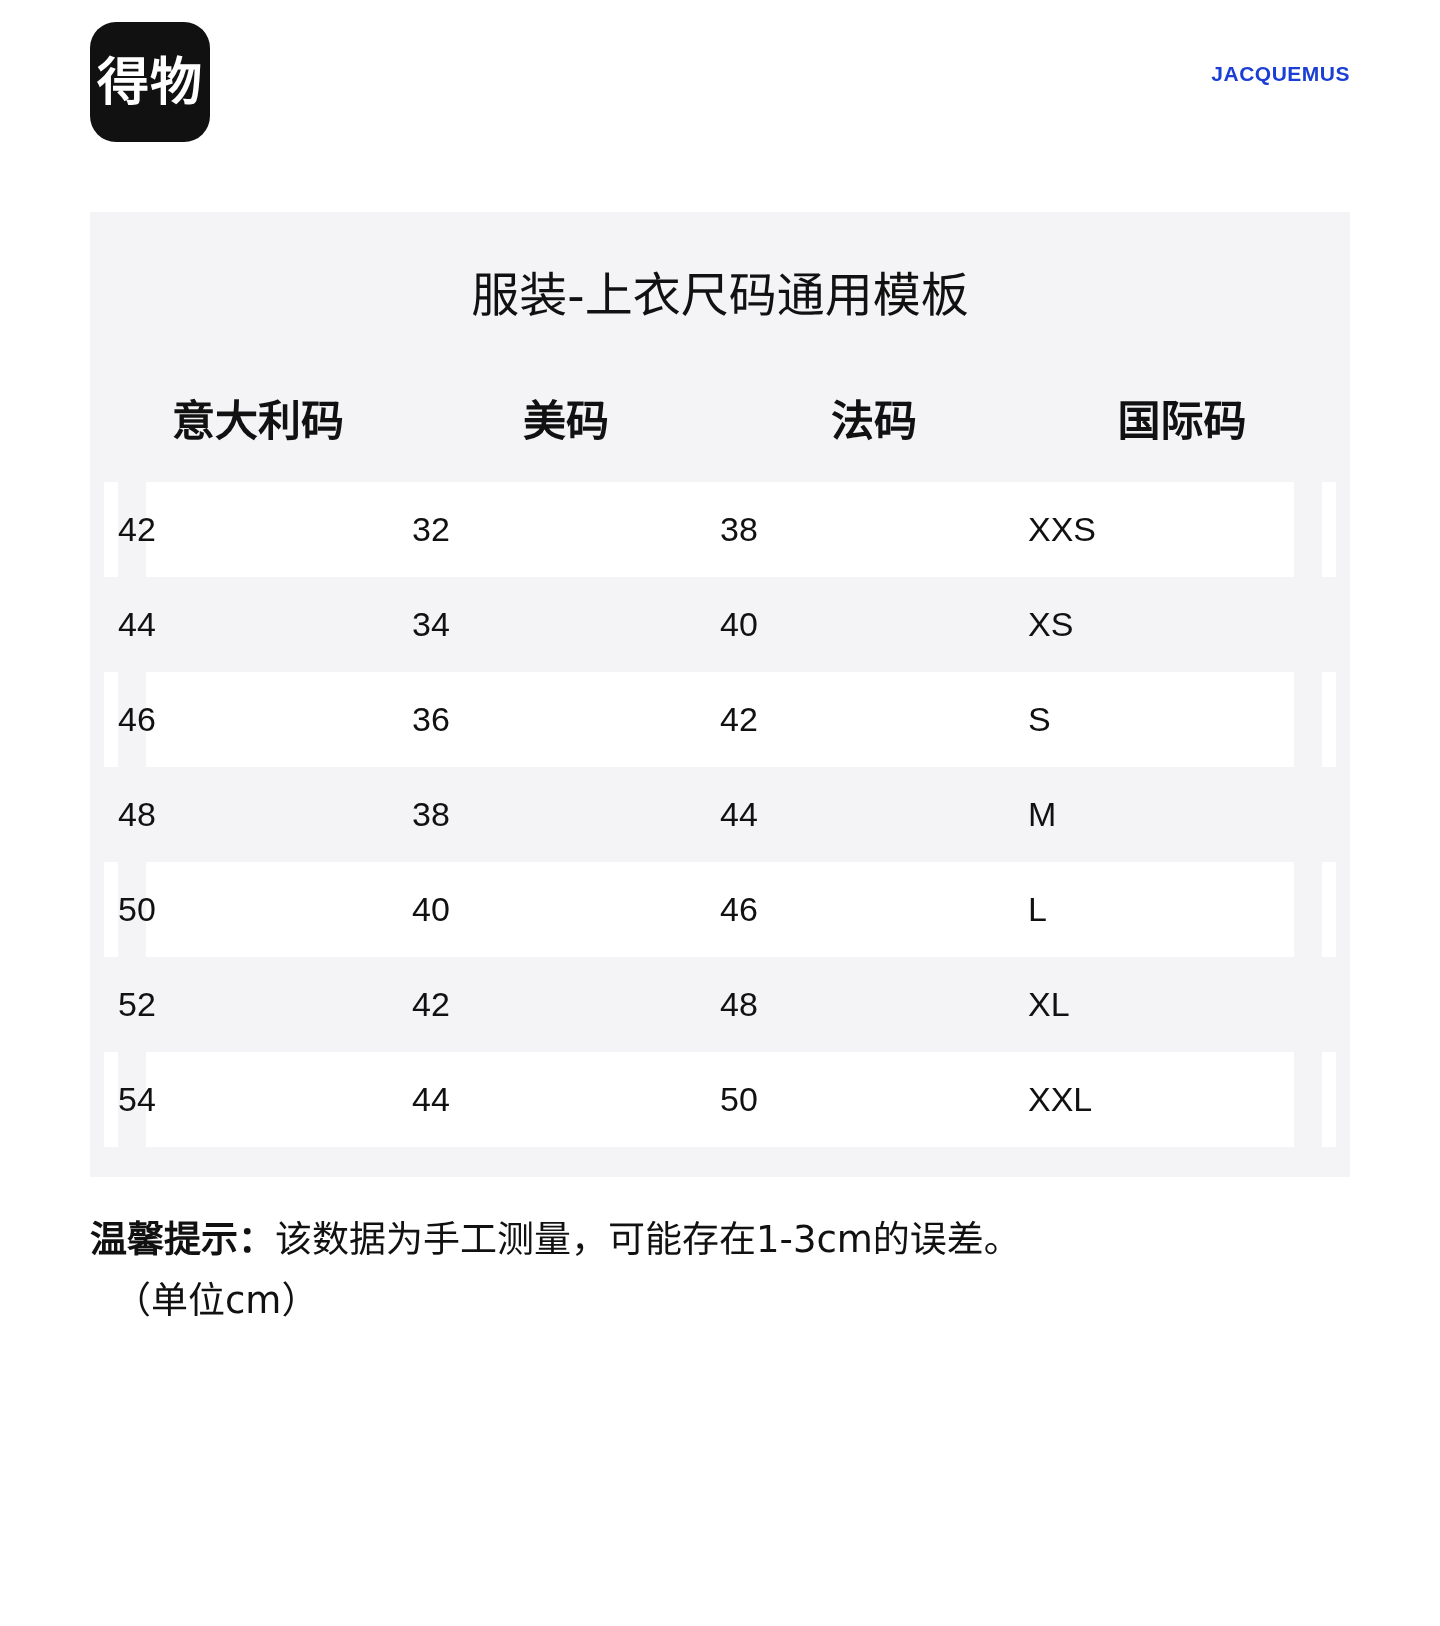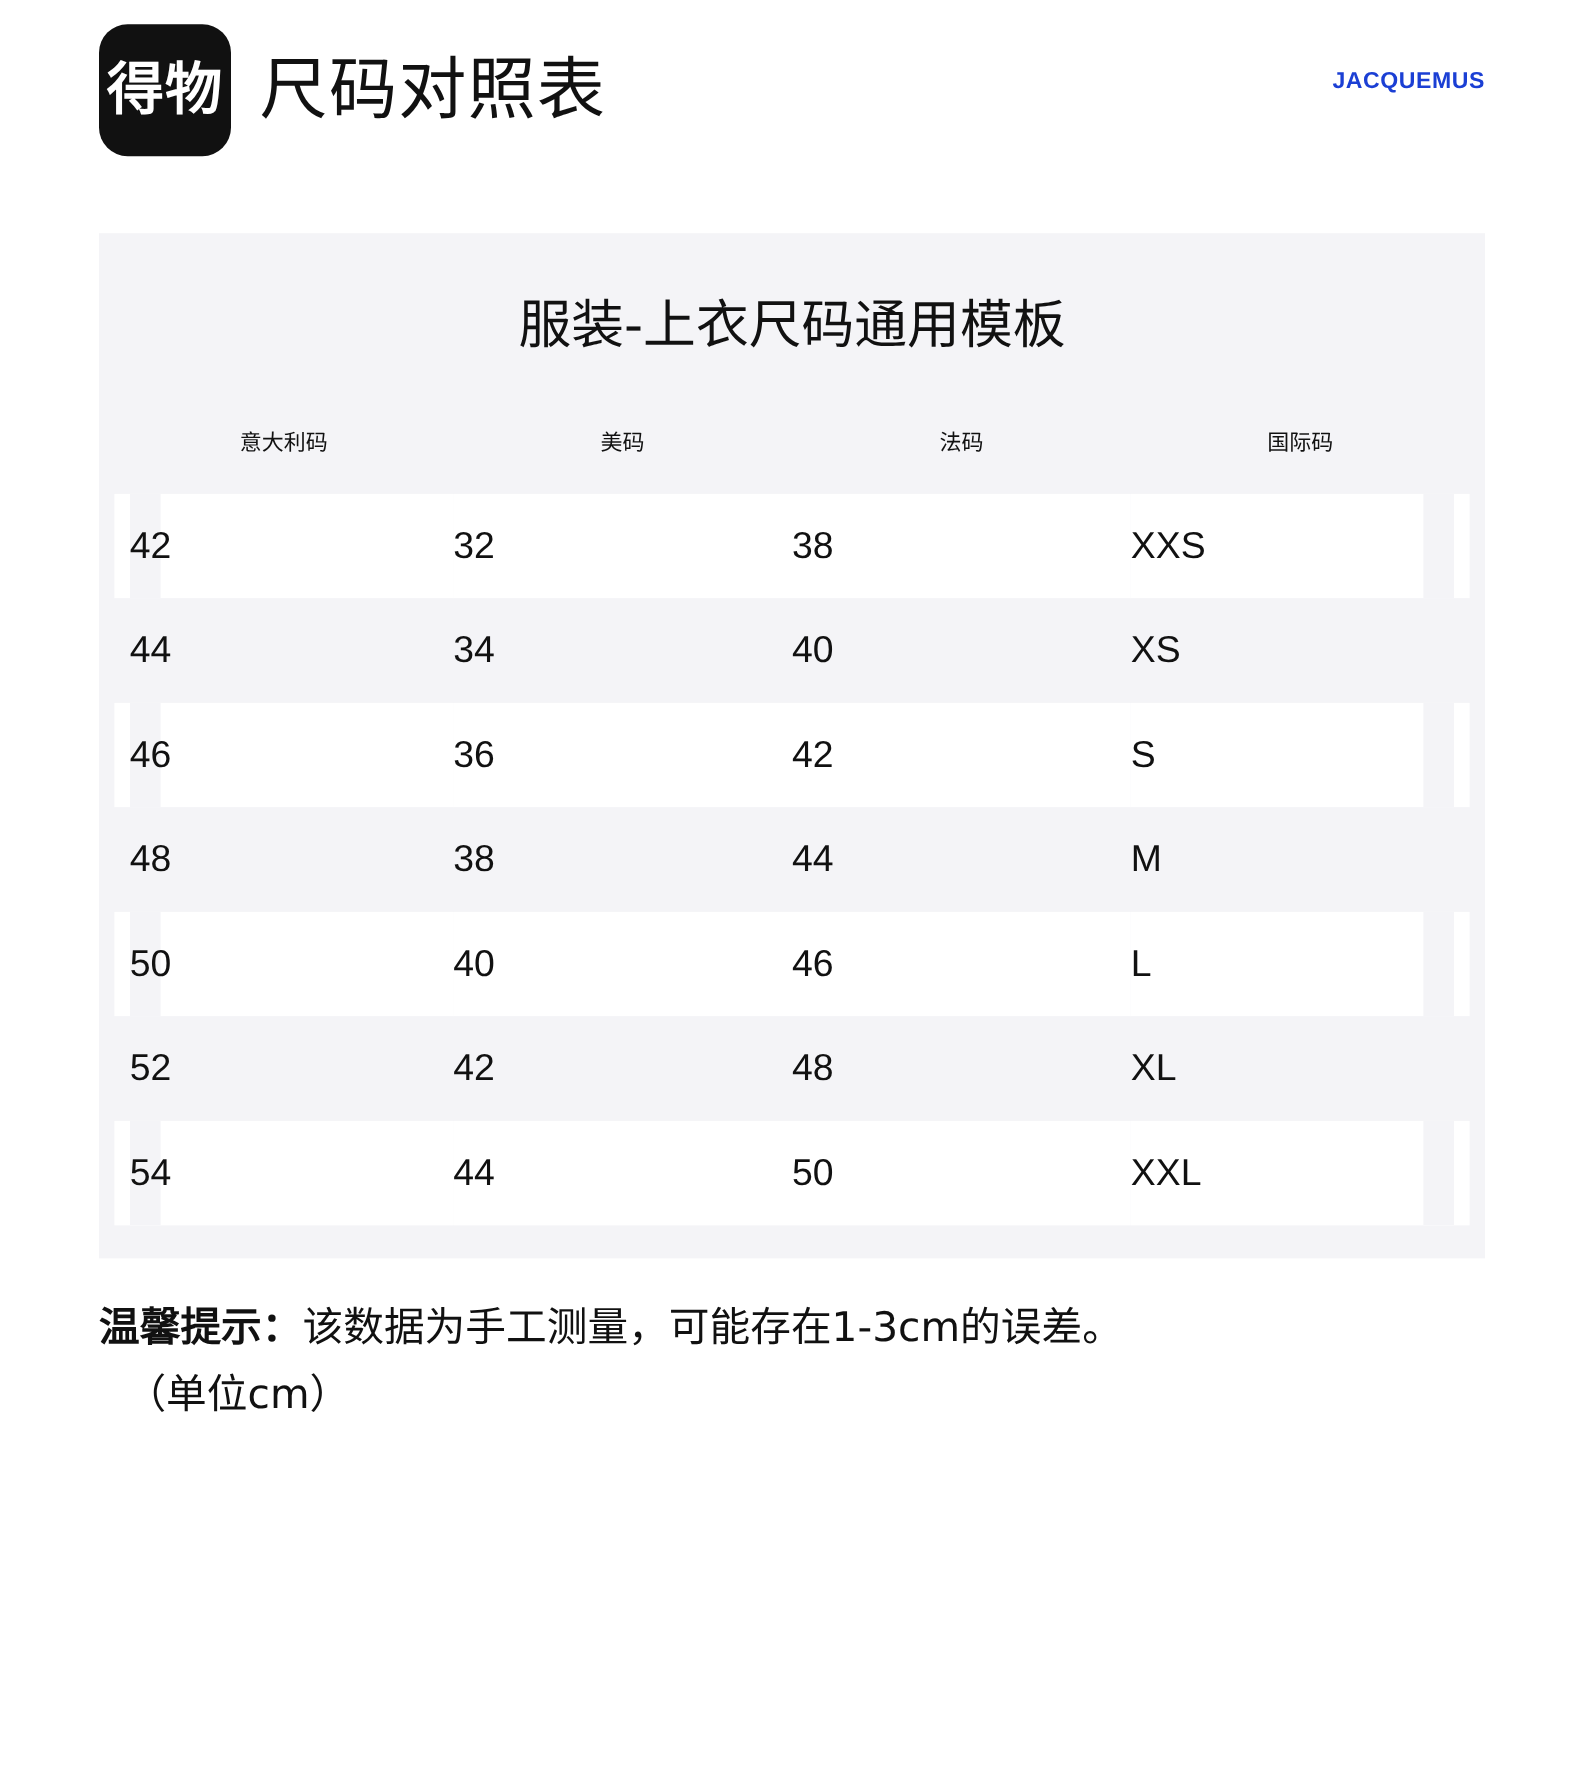--- a/index.html
+++ b/index.html
@@ -76,22 +76,22 @@
     padding: 44px 0 42px 0;
     color: #111111;
     font-family: "DejaVu Sans", "Liberation Sans", sans-serif;
   }
   table.size-table {
     width: 100%;
     border-collapse: collapse;
     table-layout: fixed;
   }
   table.size-table th {
-    font-size: 20px;
-    font-weight: 400;
+    font-size: 43px;
+    font-weight: 700;
     color: #111111;
     padding: 18px 0 34px 0;
     text-align: center;
     font-family: "DejaVu Sans", "Liberation Sans", sans-serif;
   }
   table.size-table td {
     font-size: 34px;
     text-align: left;
     padding: 28px 0;
     color: #111111;
@@ -137,21 +137,20 @@
   }
 </style>
 </head>
 <body>
 
 <div class="header">
   <div class="header-left">
     <div class="logo-badge">
       <span>得物</span>
     </div>
-    <div class="page-title">尺码对照表</div>
   </div>
   <div class="brand-logo">JACQUEMUS</div>
 </div>
 
 <div class="card">
   <div class="card-title">服装-上衣尺码通用模板</div>
 
   <table class="size-table">
     <thead>
       <tr>

